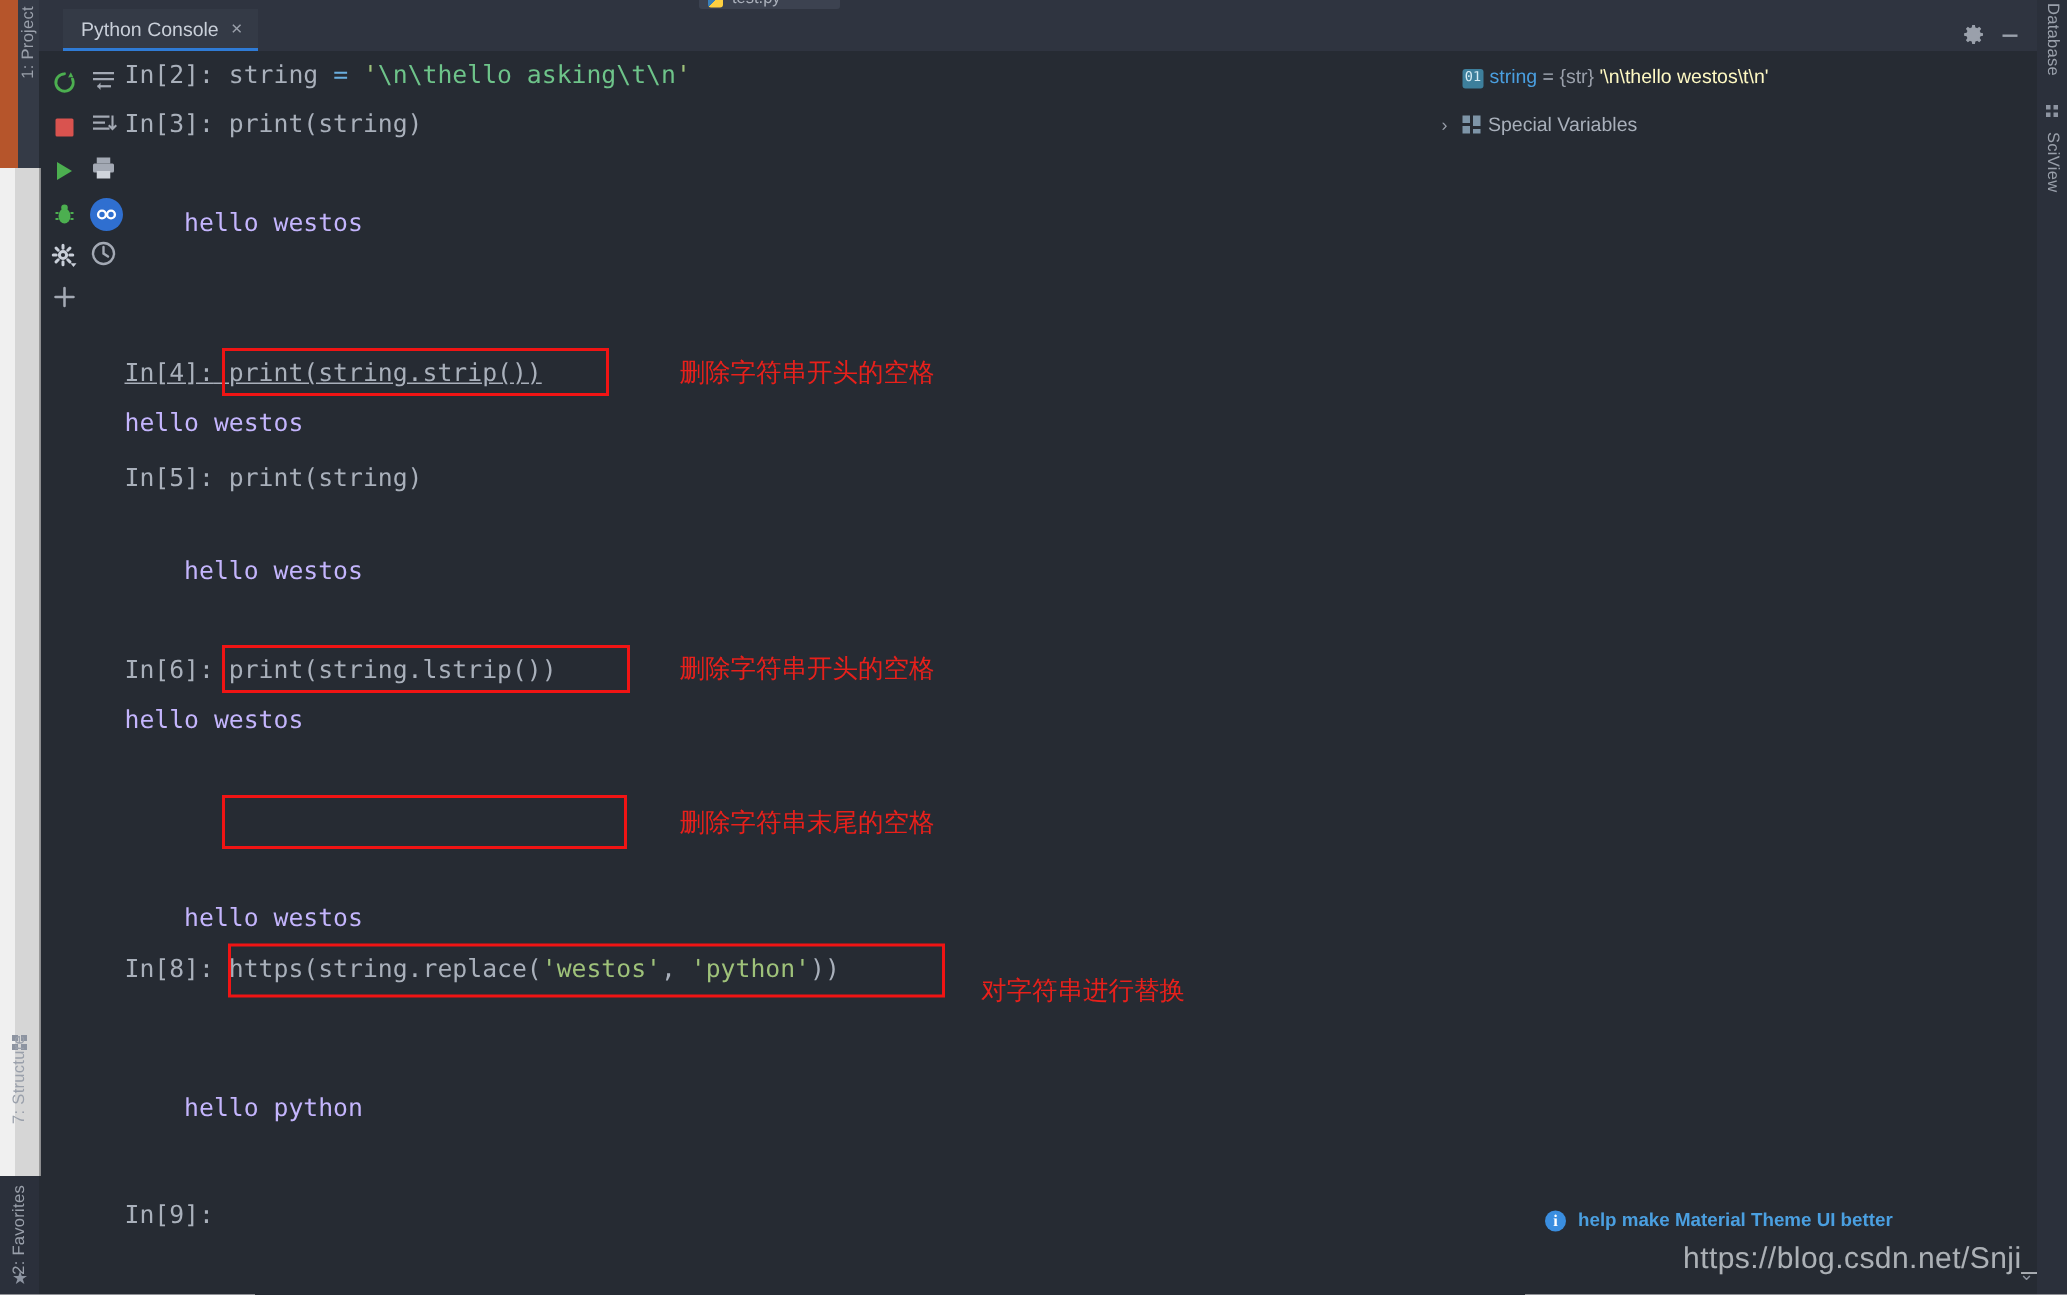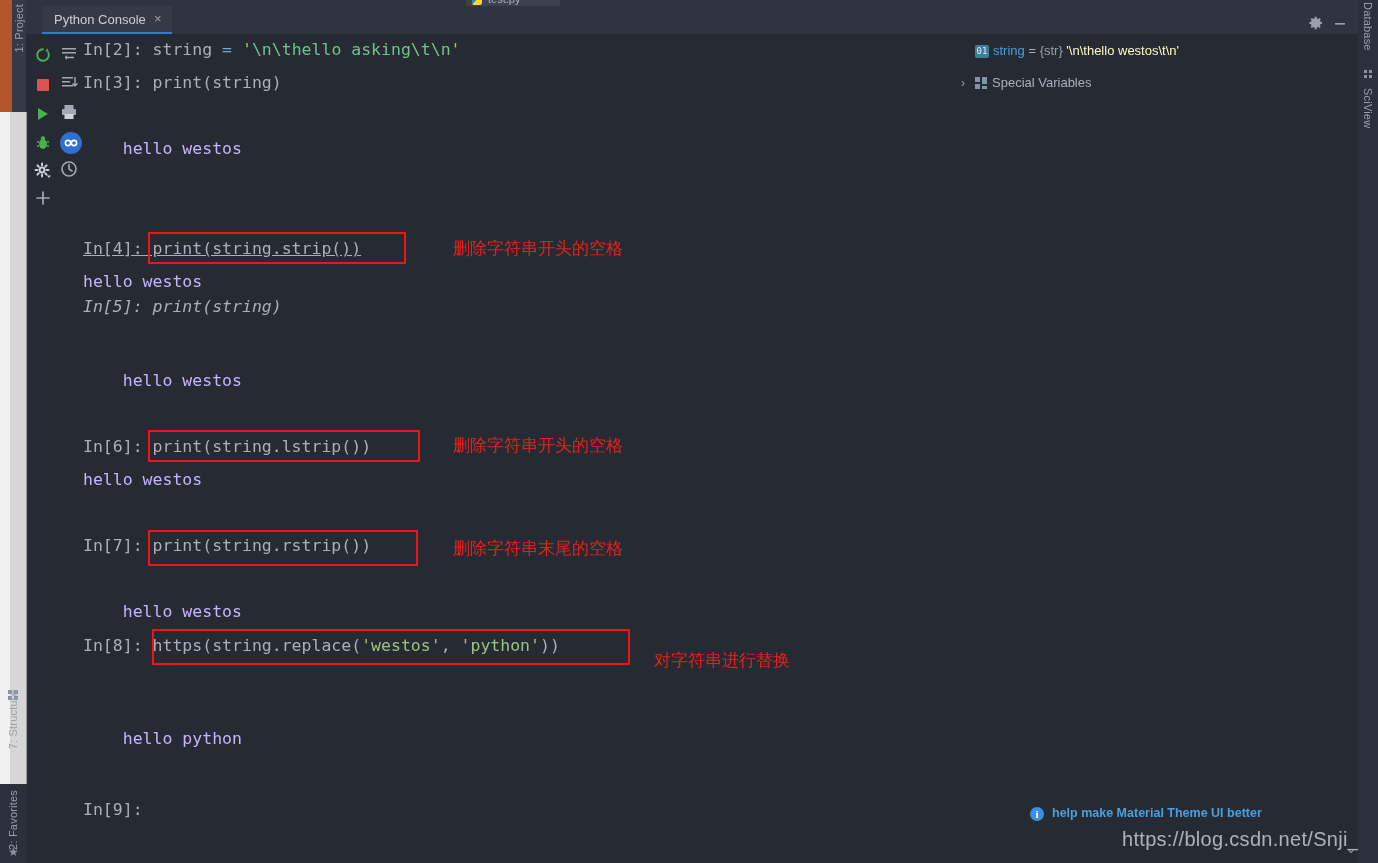--- a/index.html
+++ b/index.html
@@ -456,30 +456,29 @@
 
     <div class="cline" style="left:1px; top:39px;"><span class="prompt">In[3]:</span><span> print(string)</span></div>
 
     <div class="cline out" style="left:1px; top:105px;">    hello westos</div>
 
     <div class="cline" style="left:1px; top:205px;text-decoration:underline;"><span class="prompt">In[4]:</span><span> print(string.strip())</span></div>
     <div class="redbox" style="left:66px; top:198px; width:258px; height:32px;"></div>
 
     <div class="cline out" style="left:1px; top:238px;">hello westos</div>
 
-    <div class="cline" style="left:1px; top:263px;font-style:italic;"><span class="prompt">In[5]:</span><span> print(string)</span></div>
+    <div class="cline" style="left:1px; top:275px;"><span class="prompt">In[5]:</span><span> print(string)</span></div>
 
     <div class="cline out" style="left:1px; top:337px;">    hello westos</div>
 
     <div class="cline" style="left:1px; top:403px;"><span class="prompt">In[6]:</span><span> print(string.lstrip())</span></div>
     <div class="redbox" style="left:66px; top:396px; width:272px; height:32px;"></div>
 
     <div class="cline out" style="left:1px; top:436px;">hello westos</div>
 
-    <div class="cline" style="left:1px; top:502px;"><span class="prompt">In[7]:</span><span> print(string.rstrip())</span></div>
     <div class="redbox" style="left:66px; top:496px; width:270px; height:36px;"></div>
 
     <div class="cline out" style="left:1px; top:568px;">    hello westos</div>
 
     <div class="cline" style="left:1px; top:602px;"><span class="prompt">In[8]:</span><span> https(string.replace(</span><span class="str">'westos'</span><span>, </span><span class="str">'python'</span><span>))</span></div>
     <div class="redbox" style="left:70px; top:595px; width:478px; height:36px;"></div>
 
     <div class="cline out" style="left:1px; top:667px;margin-top:28px;">    hello python</div>
 
     <div class="cline" style="left:1px; top:766px;"><span class="prompt">In[9]:</span><span></span></div>

